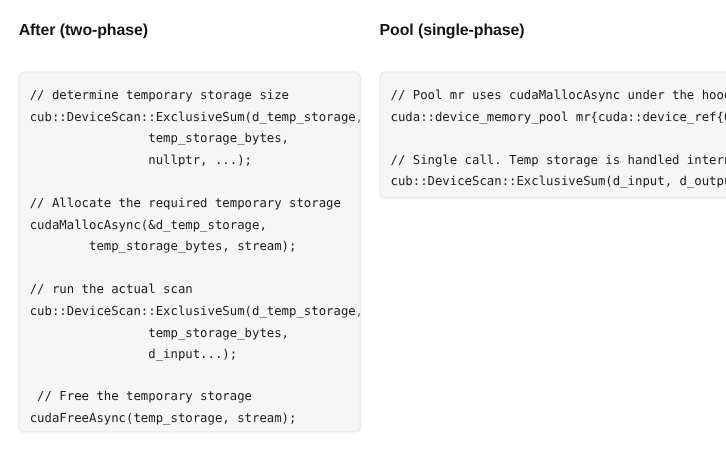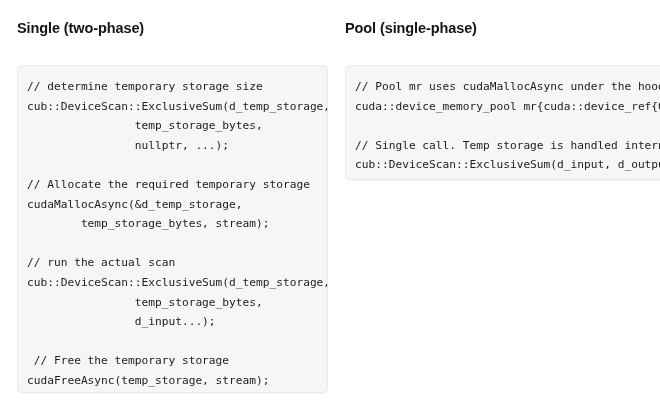--- a/index.html
+++ b/index.html
@@ -96,21 +96,21 @@
   .code-line--blank {
     height: 19.6px;
   }
 </style>
 </head>
 <body>
 
 <div class="page">
 
   <div class="column column--before">
-    <h2 class="panel-title">Single (two-phase)</h2>
+    <h2 class="panel-title">After (two-phase)</h2>
 
     <div class="code-card code-card--before">
       <pre class="code-block"><span class="code-line">// determine temporary storage size</span><span class="code-line">cub::DeviceScan::ExclusiveSum(d_temp_storage,</span><span class="code-line">                temp_storage_bytes,</span><span class="code-line">                nullptr, ...);</span><span class="code-line code-line--blank">&nbsp;</span><span class="code-line">// Allocate the required temporary storage</span><span class="code-line">cudaMallocAsync(&amp;d_temp_storage,</span><span class="code-line">        temp_storage_bytes, stream);</span><span class="code-line code-line--blank">&nbsp;</span><span class="code-line">// run the actual scan</span><span class="code-line">cub::DeviceScan::ExclusiveSum(d_temp_storage,</span><span class="code-line">                temp_storage_bytes,</span><span class="code-line">                d_input...);</span><span class="code-line code-line--blank">&nbsp;</span><span class="code-line"> // Free the temporary storage</span><span class="code-line">cudaFreeAsync(temp_storage, stream);</span></pre>
     </div>
   </div>
 
   <div class="column column--after">
     <h2 class="panel-title">Pool (single-phase)</h2>
 
     <div class="code-card code-card--after">

